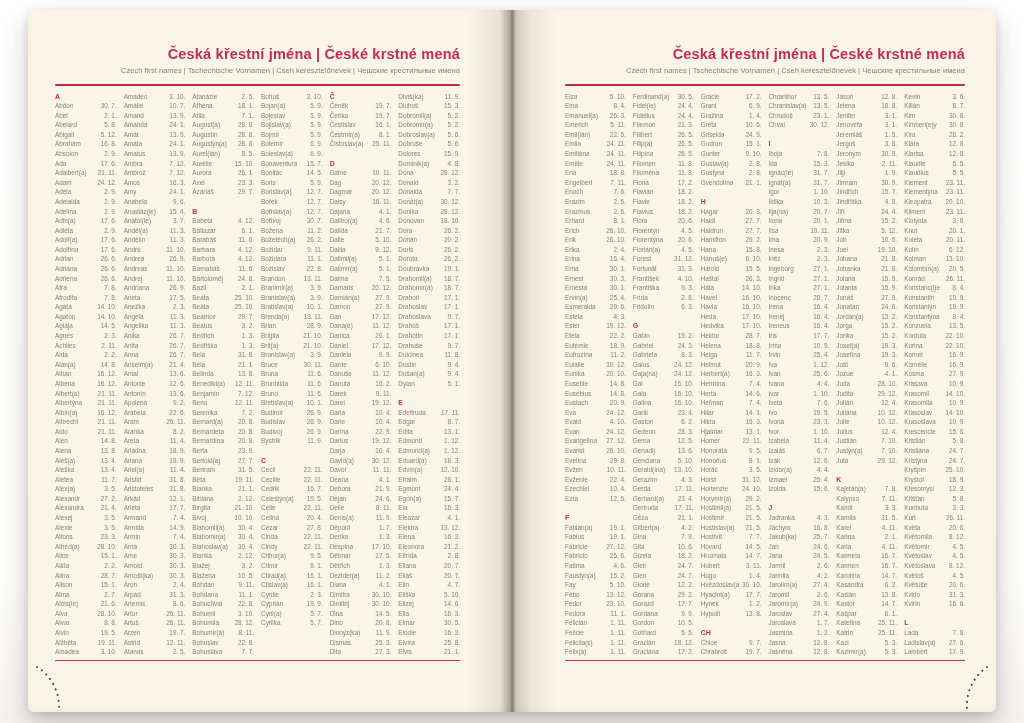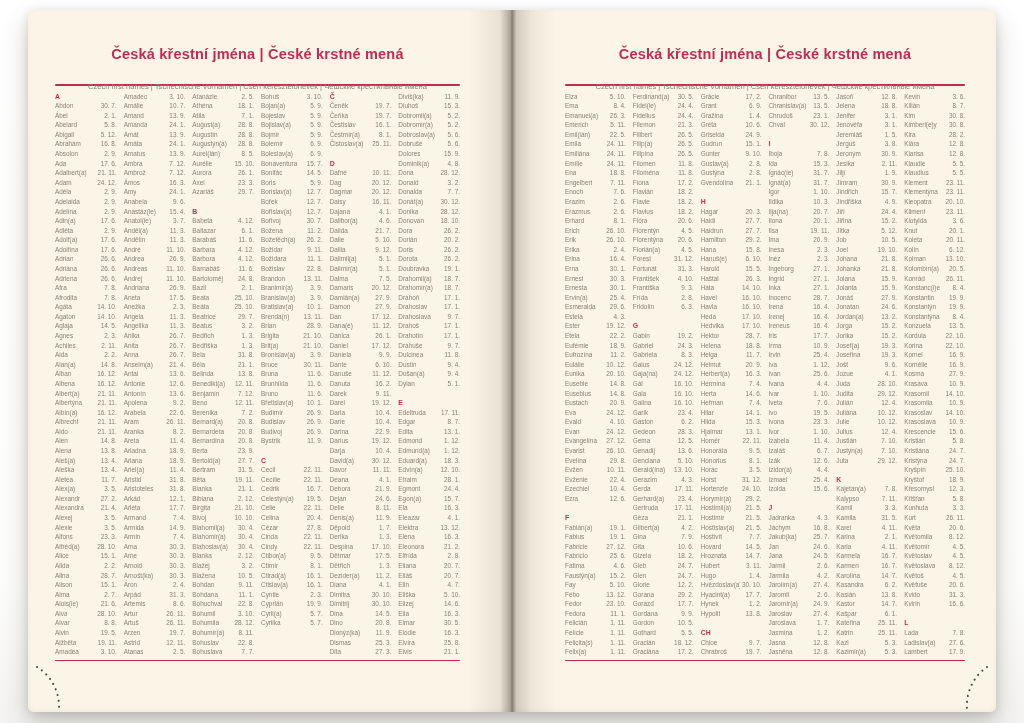--- a/index.html
+++ b/index.html
@@ -19,23 +19,23 @@
     display:flex;border-radius:6px;
     box-shadow:0 12px 26px rgba(60,55,45,.25), 0 2px 8px rgba(60,55,45,.15);
   }
   .page{
     position:relative;width:484px;height:702px;background:var(--page);
     box-sizing:border-box;overflow:hidden;
     box-shadow:inset 0 -2px 5px rgba(90,80,60,.06);
   }
   .page.left{border-radius:6px 0 0 6px;--pl:27px;--pr:52px;}
   .page.right{border-radius:0 6px 6px 0;--pl:53px;--pr:31px;}
-  .page-header{height:74px;box-sizing:border-box;padding:36px var(--pr) 0 var(--pl);text-align:center;}
+  .page-header{height:74px;box-sizing:border-box;padding:36px var(--pr) 0 var(--pl);text-align:right;}
   .title{margin:0;font-size:14.5px;line-height:16px;font-weight:bold;color:var(--accent);letter-spacing:.2px;white-space:nowrap;}
-  .subtitle{margin:20px 0 0;font-size:7.6px;line-height:9px;color:var(--ink);white-space:nowrap;}
+  .subtitle{margin:4px 0 0;font-size:7.6px;line-height:9px;color:var(--ink);white-space:nowrap;}
   .rule{height:1.6px;background:var(--accent);margin:0 var(--pr) 0 var(--pl);border-radius:1px;}
   .names{
     height:566px;margin-top:6px;padding:0 var(--pr) 0 var(--pl);
     display:flex;gap:7px;box-sizing:content-box;
   }
   .rule.bottom{margin-top:2px;}
   .col{flex:1 1 0;display:flex;flex-direction:column;min-width:0;}
   .row{
     height:9.59px;display:flex;justify-content:space-between;align-items:center;
     font-size:6.4px;line-height:9.59px;color:var(--ink);white-space:nowrap;

